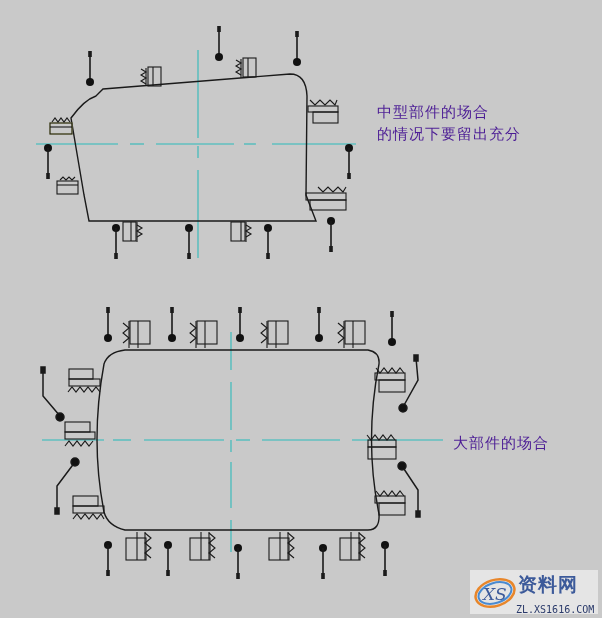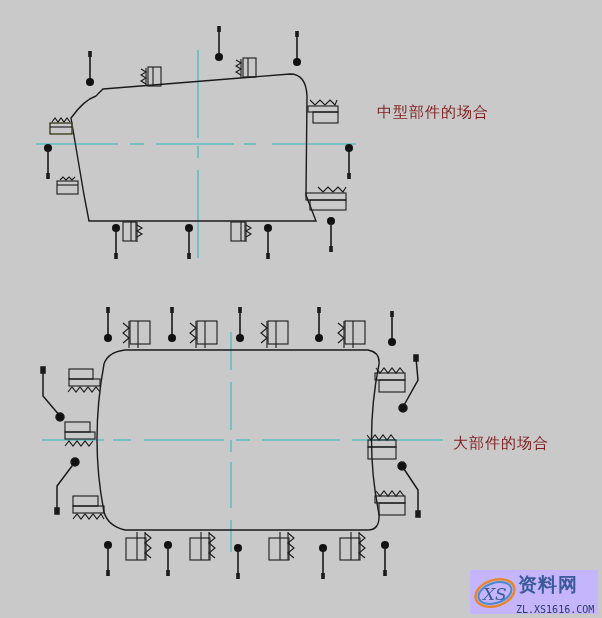--- a/index.html
+++ b/index.html
@@ -5,31 +5,31 @@
   html, body { margin: 0; padding: 0; }
   body {
     width: 602px; height: 618px; overflow: hidden;
     background: #c9c9c9;
     position: relative;
     font-family: "DejaVu Sans", sans-serif;
   }
   #canvas { position: absolute; left: 0; top: 0; }
   .label {
     position: absolute;
-    color: #7f1d1d;
+    color: #4c1d95;
     font-size: 15px;
     line-height: 22px;
     letter-spacing: 1px;
     white-space: nowrap;
   }
   #note-top { left: 377px; top: 101px; }
   #note-bottom { left: 453px; top: 432px; text-align: center; }
   #watermark {
     position: absolute; left: 470px; top: 570px; width: 128px; height: 44px;
-    background: #c4b5fd;
+    background: #e5e5e5;
   }
   #wm-logo { position: absolute; left: 2px; top: 2px; }
   #wm-title {
     position: absolute; left: 48px; top: 2px;
     font-size: 19px; font-weight: bold; color: #3c5a9a; letter-spacing: 1px;
   }
   #wm-url {
     position: absolute; left: 46px; top: 34px;
     font-family: "DejaVu Sans Mono", monospace; font-size: 10px; color: #2a3a6a;
   }
@@ -261,20 +261,21 @@
       <circle cx="403" cy="408" r="4" fill="#111"></circle>
       <polyline points="402,466 418,490 418,516"></polyline>
       <circle cx="402" cy="466" r="4" fill="#111"></circle>
       <rect x="416" y="511" width="4" height="6" fill="#1a1a1a"></rect>
     </g>
   </g>
 </svg>
 
 <div id="note-top" class="label">
   <div>中型部件的场合</div>
+  <div>的情况下要留出充分</div>
 </div>
 
 <div id="note-bottom" class="label">大部件的场合</div>
 
 <div id="watermark">
   <svg id="wm-logo" width="46" height="40" viewBox="0 0 46 40">
     <ellipse cx="23" cy="21" rx="20" ry="13" fill="none" stroke="#e8862a" stroke-width="2.5" transform="rotate(-18 23 21)"></ellipse>
     <ellipse cx="23" cy="21" rx="17" ry="10" fill="none" stroke="#4a8ad0" stroke-width="2" transform="rotate(-18 23 21)"></ellipse>
     <text x="11" y="28" font-family="DejaVu Serif, serif" font-style="italic" font-size="17" fill="#3c5a9a">XS</text>
   </svg>

